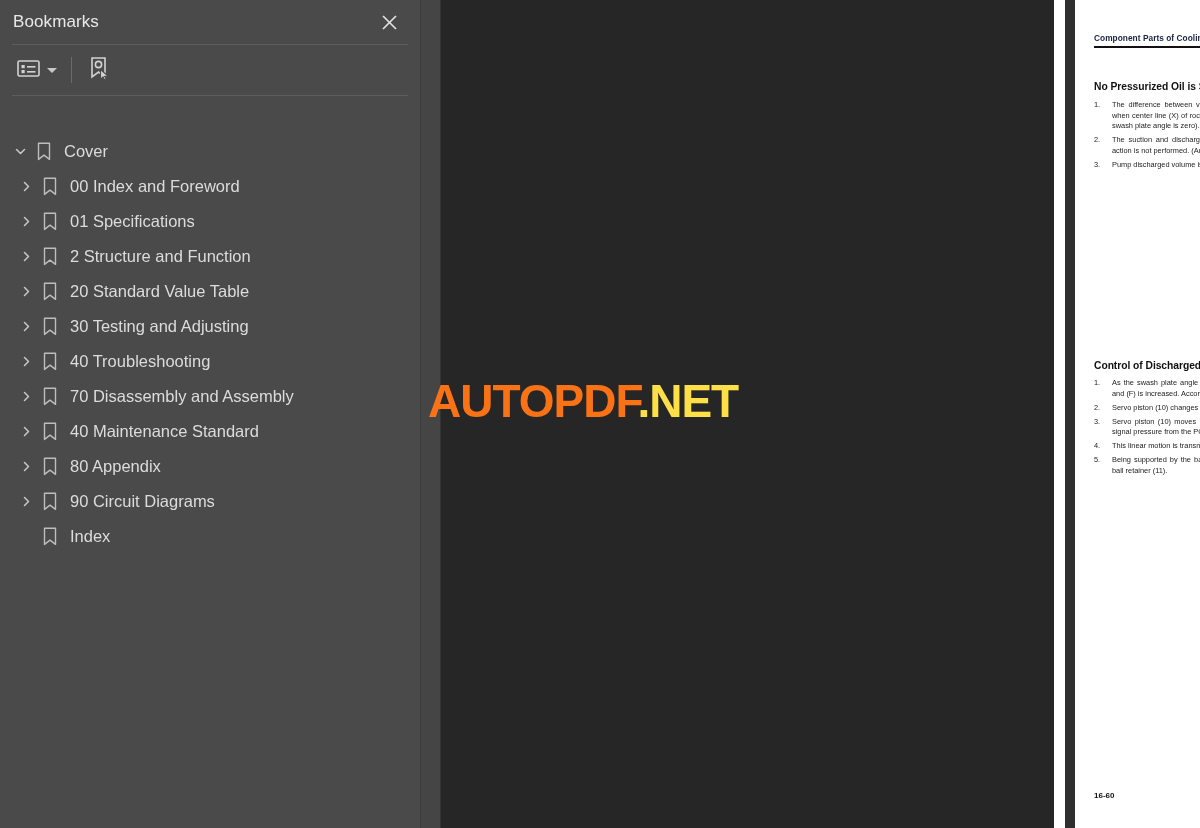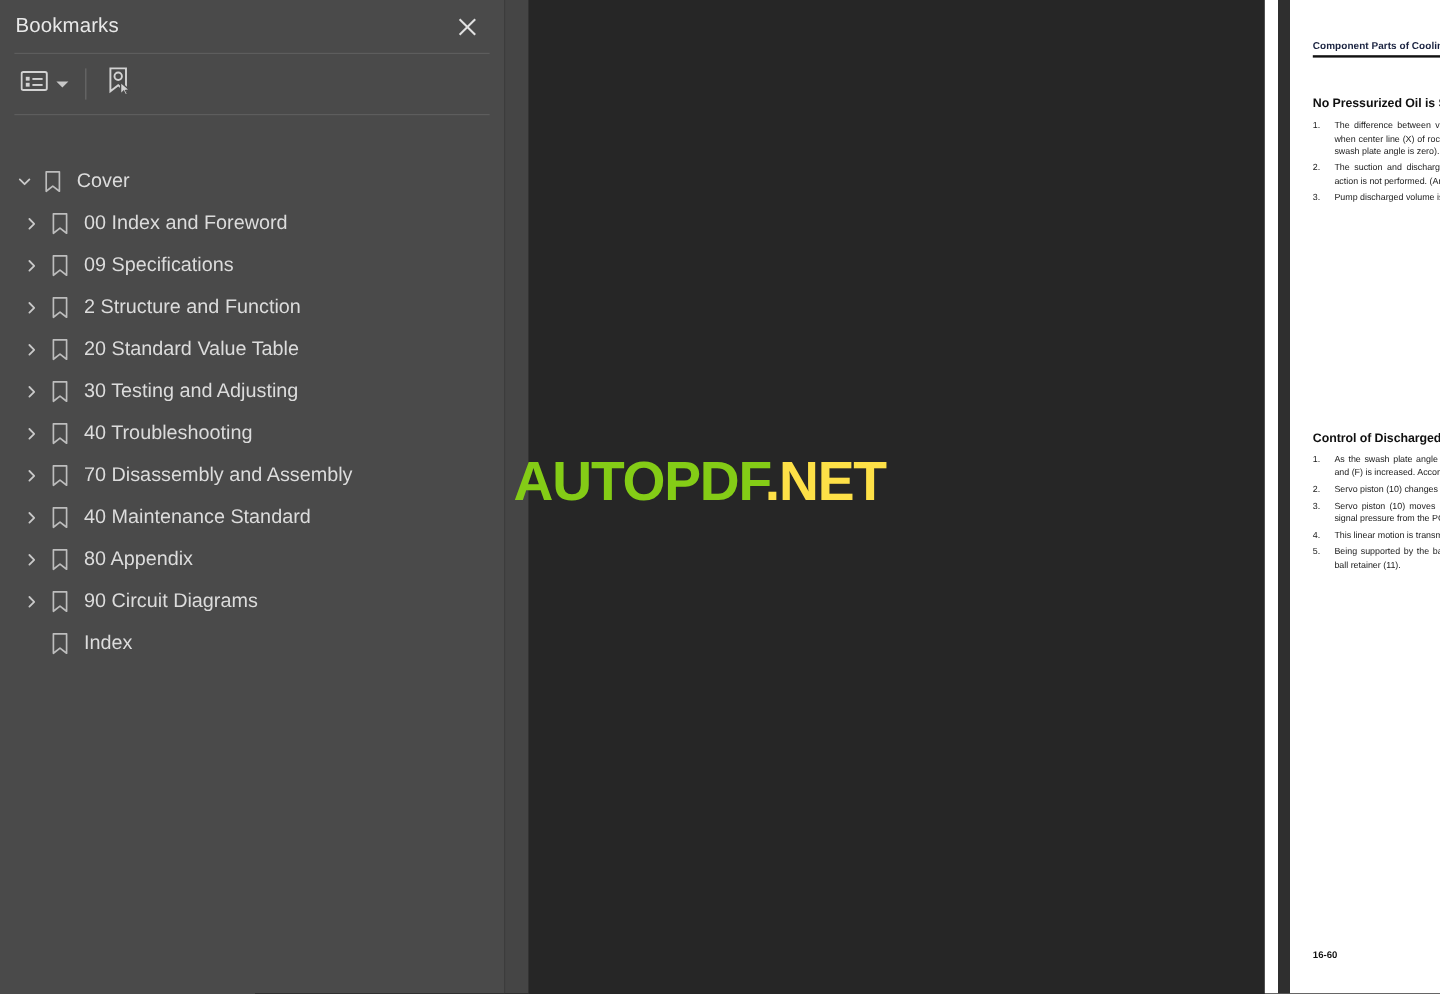--- a/index.html
+++ b/index.html
@@ -167,21 +167,21 @@
   
   #watermark {
     position: absolute; left: 428px; top: 378px;
     font-size: 46px; font-weight: bold;
     letter-spacing: -1px;
     line-height: 1;
     white-space: nowrap;
     pointer-events: none;
     font-family: "Liberation Sans", sans-serif;
   }
-  #watermark .wm-a { color: #84cc16; }
+  #watermark .wm-a { color: #f97316; }
   #watermark .wm-b { color: #fde047; }
 </style>
 </head>
 <body>
 
 <div id="app">
 
   <div id="sidebar">
 
     <div id="sidebar-header">
@@ -252,21 +252,21 @@
           <div class="twisty">
             <svg width="13" height="13" viewBox="0 0 13 13">
               <path d="M4.5 2.5 L8.5 6.5 L4.5 10.5" fill="none" stroke="#c9c9c9" stroke-width="1.5" stroke-linecap="round" stroke-linejoin="round"></path>
             </svg>
           </div>
           <div class="bm-ico">
             <svg width="14" height="19" viewBox="0 0 14 19">
               <path d="M1.5 1.2 H12.5 V17.4 L7 13.1 L1.5 17.4 Z" fill="none" stroke="#bdbdbd" stroke-width="1.4" stroke-linejoin="round"></path>
             </svg>
           </div>
-          <div class="node-label">09 Specifications</div>
+          <div class="node-label">01 Specifications</div>
         </div>
         <div class="node lvl1">
           <div class="twisty">
             <svg width="13" height="13" viewBox="0 0 13 13">
               <path d="M4.5 2.5 L8.5 6.5 L4.5 10.5" fill="none" stroke="#c9c9c9" stroke-width="1.5" stroke-linecap="round" stroke-linejoin="round"></path>
             </svg>
           </div>
           <div class="bm-ico">
             <svg width="14" height="19" viewBox="0 0 14 19">
               <path d="M1.5 1.2 H12.5 V17.4 L7 13.1 L1.5 17.4 Z" fill="none" stroke="#bdbdbd" stroke-width="1.4" stroke-linejoin="round"></path>

